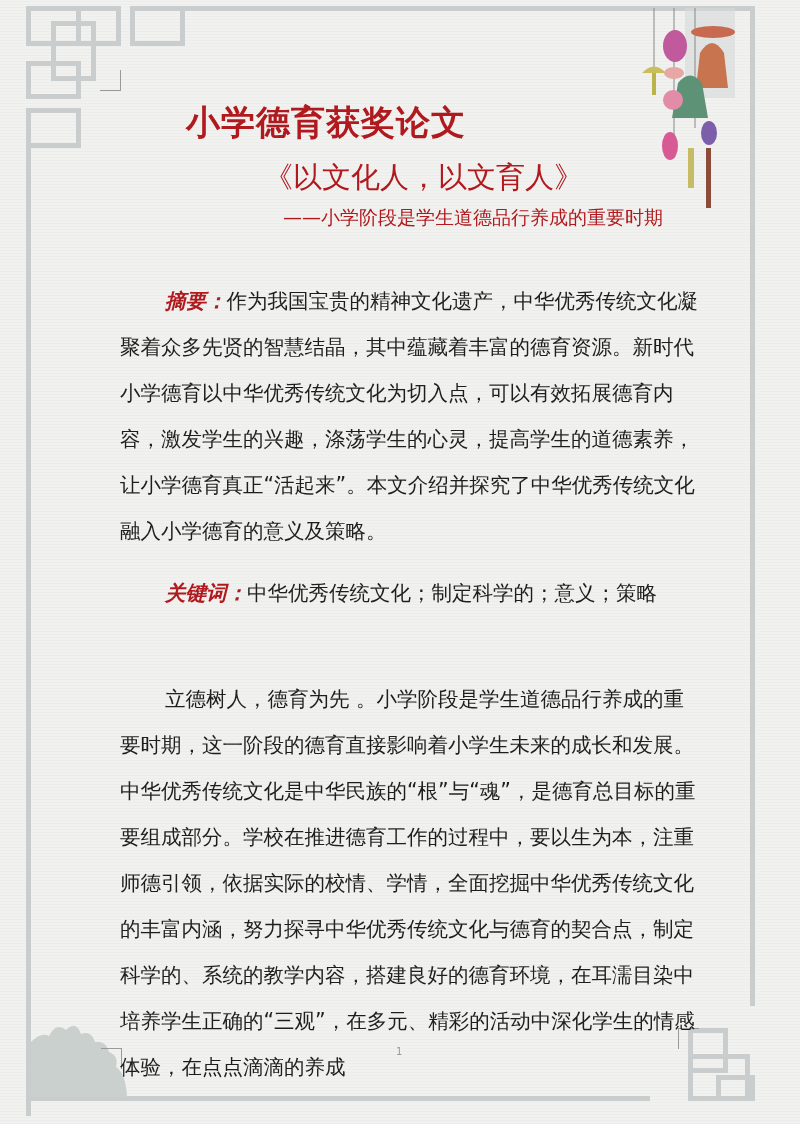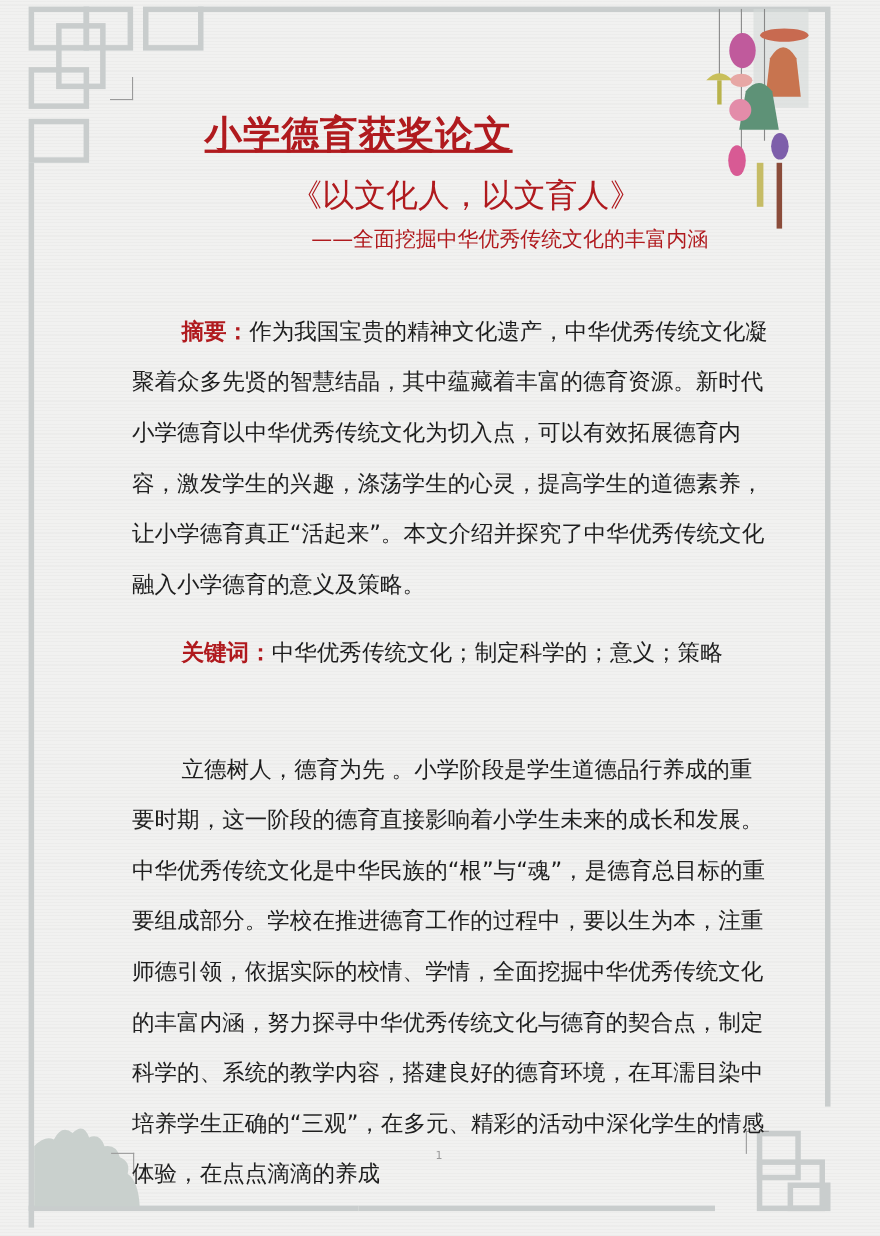--- a/index.html
+++ b/index.html
@@ -7,35 +7,35 @@
     width: 800px; height: 1124px; position: relative; overflow: hidden;
     background: #f1f1f0;
     background-image: repeating-linear-gradient(0deg, rgba(0,0,0,0.018) 0px, rgba(0,0,0,0.018) 1px, transparent 1px, transparent 3px);
     font-family: "DejaVu Sans", "Liberation Sans", sans-serif;
   }
   .line { position: absolute; background: #c9cdcd; }
   .sq { position: absolute; border: 5px solid #c9cdcd; box-sizing: border-box; }
   .crop-mark { position: absolute; border-color: #9a9a9a; border-style: solid; border-width: 0; }
   .title {
     position: absolute; top: 100px; left: 0; width: 652px; text-align: center;
-    font-size: 34px; font-weight: bold; color: #b01a1e; letter-spacing: 1px; text-decoration: underline;
+    font-size: 34px; font-weight: bold; color: #b01a1e; letter-spacing: 1px;
   }
   .subtitle {
     position: absolute; top: 158px; left: 264px;
     font-size: 29px; color: #b01a1e;
   }
   .subsubtitle {
     position: absolute; top: 205px; left: 283px;
     font-size: 19px; color: #b01a1e;
   }
   .body-text {
     position: absolute; left: 120px; width: 580px;
     font-size: 20.5px; color: #1e1e1e; line-height: 46px;
   }
-  .label-red { color: #b01a1e; font-weight: bold; }
+  .label-red { color: #b01a1e; font-weight: bold; font-style: italic; }
   .indent { padding-left: 45px; }
   .page-num {
     position: absolute; top: 1046px; left: 396px; font-size: 10px; color: #999;
   }
   .chimes { position: absolute; left: 630px; top: 8px; width: 110px; height: 200px; }
   .ink { position: absolute; }
 </style>
 </head>
 <body>
 
@@ -91,21 +91,21 @@
 
 <div>
   <div class="sq" style="left:688px; top:1028px; width:40px; height:45px;"></div>
   <div class="sq" style="left:688px; top:1054px; width:62px; height:47px;"></div>
   <div class="sq" style="left:716px; top:1075px; width:39px; height:26px;"></div>
   <div class="crop-mark" style="left:678px; top:1028px; width:20px; height:20px; border-left-width:1px; border-top-width:1px;"></div>
 </div>
 
 <div class="title">小学德育获奖论文</div>
 <div class="subtitle">《以文化人，以文育人》</div>
-<div class="subsubtitle">——全面挖掘中华优秀传统文化的丰富内涵</div>
+<div class="subsubtitle">——小学阶段是学生道德品行养成的重要时期</div>
 
 <div class="body-text indent" style="top:278px; padding-left:0; text-indent:45px;">
   <span class="label-red">摘要</span><span class="label-red">：</span><span>作为我国宝贵的精神文化遗产，中华优秀传统文化凝聚着众多先贤的智慧结晶，其中蕴藏着丰富的德育资源。新时代小学德育以中华优秀传统文化为切入点，可以有效拓展德育内容，激发学生的兴趣，涤荡学生的心灵，提高学生的道德素养，让小学德育真正“活起来”。本文介绍并探究了中华优秀传统文化融入小学德育的意义及策略。</span>
 </div>
 
 <div class="body-text" style="top:570px; text-indent:45px;">
   <span class="label-red">关键词</span><span class="label-red">：</span><span>中华优秀传统文化；制定科学的；意义；策略</span>
 </div>
 
 <div class="body-text" style="top:676px; text-indent:45px;">立德树人，德育为先 。小学阶段是学生道德品行养成的重要时期，这一阶段的德育直接影响着小学生未来的成长和发展。中华优秀传统文化是中华民族的“根”与“魂”，是德育总目标的重要组成部分。学校在推进德育工作的过程中，要以生为本，注重师德引领，依据实际的校情、学情，全面挖掘中华优秀传统文化的丰富内涵，努力探寻中华优秀传统文化与德育的契合点，制定科学的、系统的教学内容，搭建良好的德育环境，在耳濡目染中培养学生正确的“三观”，在多元、精彩的活动中深化学生的情感体验，在点点滴滴的养成</div>

